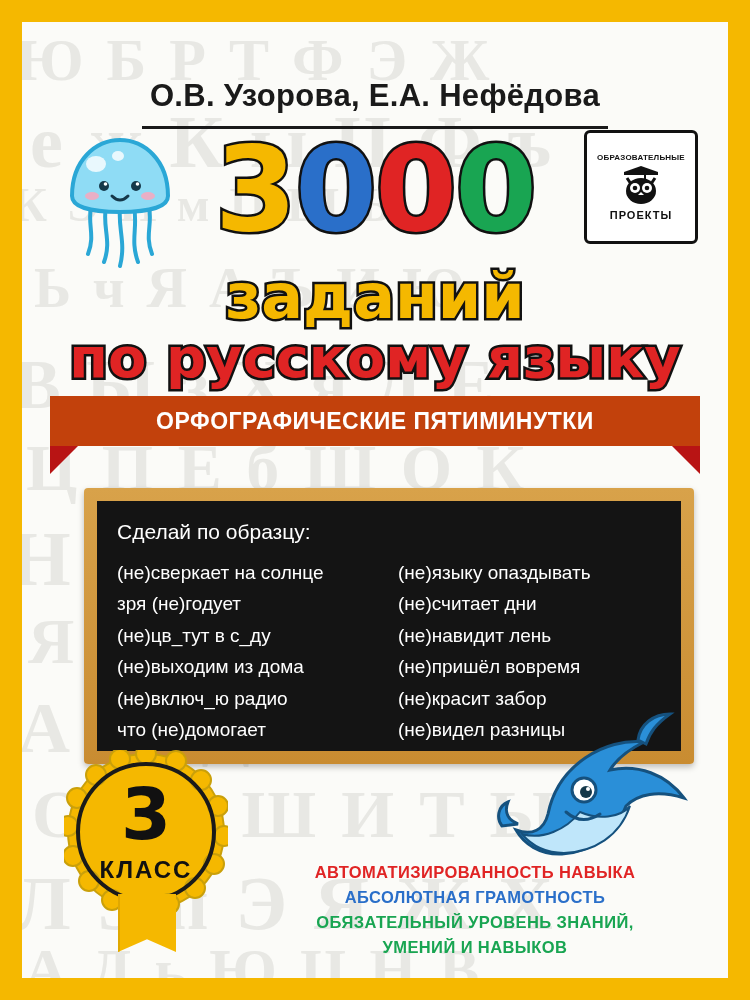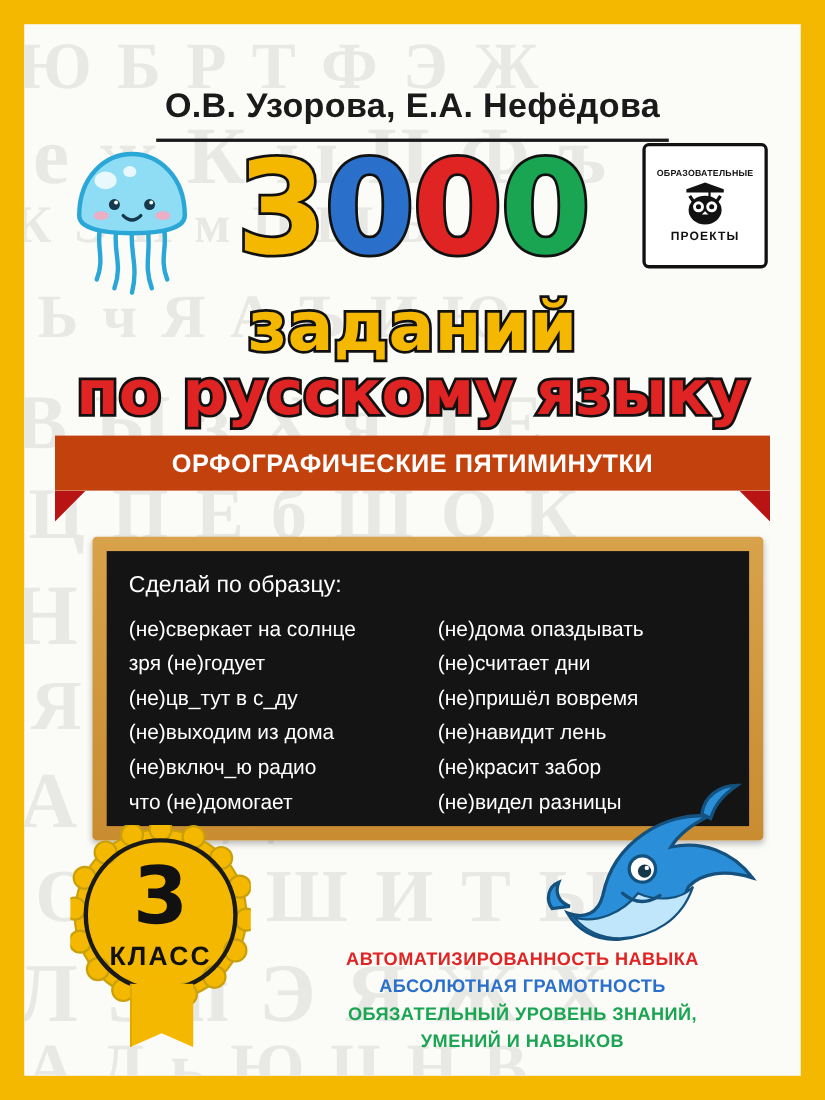--- a/index.html
+++ b/index.html
@@ -379,24 +379,24 @@
         <div class="board-cols">
           <div class="board-col">
             <div>(не)сверкает на солнце</div>
             <div>зря (не)годует</div>
             <div>(не)цв_тут в с_ду</div>
             <div>(не)выходим из дома</div>
             <div>(не)включ_ю радио</div>
             <div>что (не)домогает</div>
           </div>
           <div class="board-col">
-            <div>(не)дома опаздывать</div>
+            <div>(не)языку опаздывать</div>
             <div>(не)считает дни</div>
+            <div>(не)навидит лень</div>
             <div>(не)пришёл вовремя</div>
-            <div>(не)навидит лень</div>
             <div>(не)красит забор</div>
             <div>(не)видел разницы</div>
           </div>
         </div>
       </div>
     </div>
 
     <svg class="dolphin" viewBox="0 0 210 190">
       <path d="M60 120 C70 70, 118 44, 156 48 C140 56, 128 66, 122 76 C150 70, 178 80, 196 104 C170 96, 150 100, 138 112 C128 140, 104 158, 74 160 C52 161, 36 150, 28 136 C44 142, 56 136, 60 120 Z" fill="#2a8fd8" stroke="#15517e" stroke-width="3"></path>
       <path d="M92 118 C110 126, 132 124, 142 112 C132 142, 106 158, 76 159 C58 159, 44 152, 34 140 C54 146, 78 136, 92 118 Z" fill="#bfe6fa" stroke="#15517e" stroke-width="2"></path>

